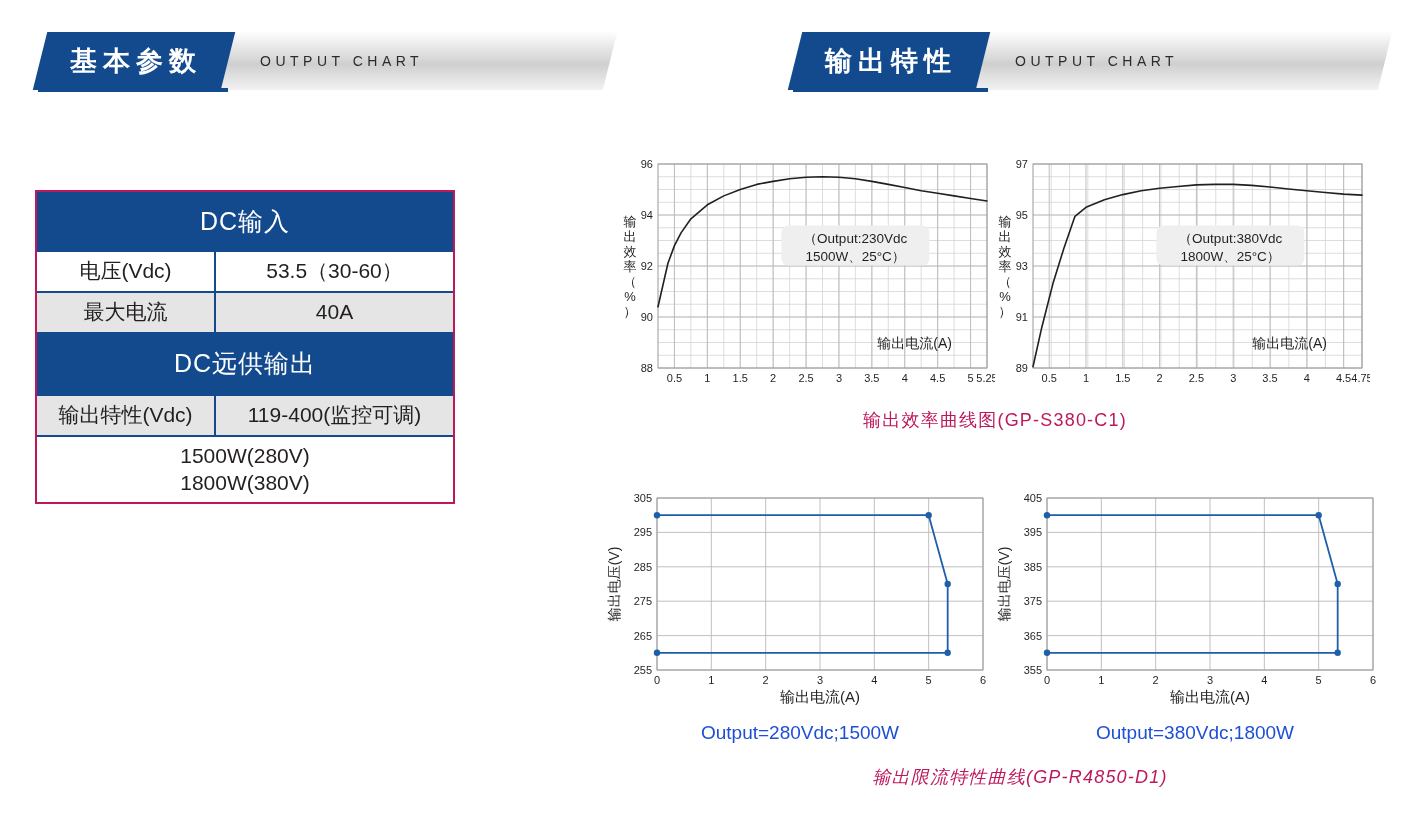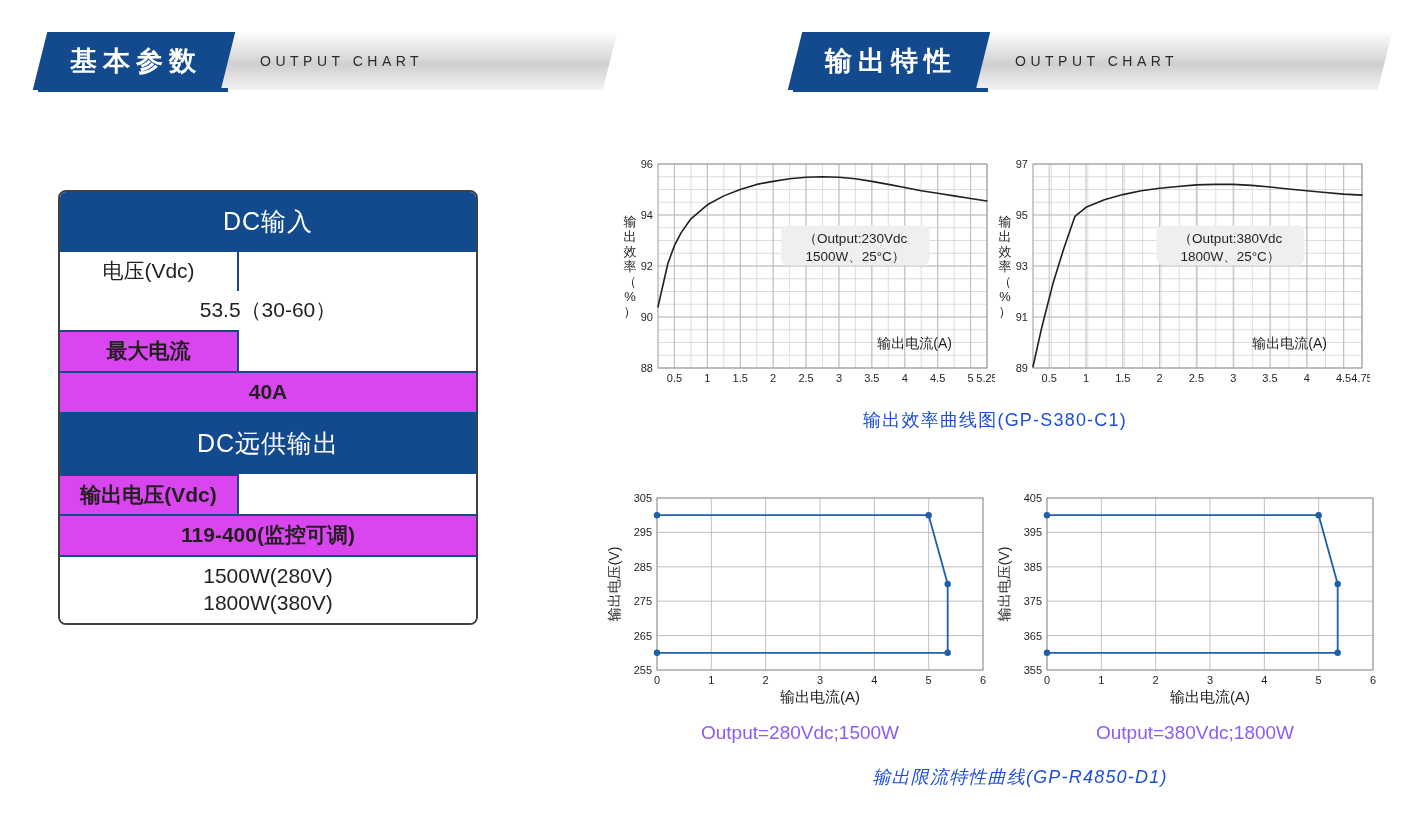--- a/index.html
+++ b/index.html
@@ -55,27 +55,26 @@
   .sh-underline {
     position: absolute;
     height: 4px;
     background: #124A8D;
     z-index: 3;
   }
 
   
   .spec-table {
     position: absolute;
-    border: 2px solid #404040;
-    border-radius: 8px;
+    border: 2px solid #be185d;
+    border-radius: 0;
     overflow: hidden;
     box-sizing: border-box;
-    margin-left: 23px;
-  }
-  .spec-row { display: flex; flex-direction: column; }
+  }
+  .spec-row { display: flex; }
   .spec-group-head {
     background: #124A8D;
     color: #ffffff;
     font-size: 25px;
     text-align: center;
     padding: 13px 0 14px;
     letter-spacing: 1px;
   }
   .spec-cell {
     font-size: 21px;
@@ -83,39 +82,39 @@
     align-items: center;
     justify-content: center;
     text-align: center;
     box-sizing: border-box;
     padding: 6px 8px;
     line-height: 1.28;
   }
   .spec-cell.label { width: 179px; border-right: 2px solid #124A8D; }
   .spec-cell.value { flex: 1; }
   .row-white .spec-cell { background: #ffffff; }
-  .row-tint  .spec-cell { background: #d946ef; font-weight: bold; }
+  .row-tint  .spec-cell { background: #e5e5e5; }
   .spec-row + .spec-row .spec-cell { border-top: 2px solid #124A8D; }
   .spec-row.after-head .spec-cell { border-top: none; }
 
   
   .chart-box { position: absolute; }
   .chart-caption {
     position: absolute;
     text-align: center;
     font-size: 18px;
     letter-spacing: 1.2px;
-    color: #1d4ed8;
+    color: #be185d;
     white-space: nowrap;
   }
   .chart-sub {
     position: absolute;
     text-align: center;
     font-size: 19px;
-    color: #8b5cf6;
+    color: #1d4ed8;
     white-space: nowrap;
   }
   svg text { font-family: "Liberation Sans", "DejaVu Sans", sans-serif; fill: #231f20; }
 </style>
 </head>
 <body>
 
 <div class="section-header" style="left:40px; top:32px;">
   <div class="sh-blue">
     <span>基本参数</span>
@@ -147,21 +146,21 @@
   <div class="spec-row row-tint">
     <div class="spec-cell label">最大电流</div>
     <div class="spec-cell value">40A</div>
   </div>
 
   <div class="spec-group-head" style="border-top:2px solid #124A8D;">DC远供输出</div>
 
   <div class="spec-row after-head row-white">
   </div>
   <div class="spec-row row-tint">
-    <div class="spec-cell label">输出电压(Vdc)</div>
+    <div class="spec-cell label">输出特性(Vdc)</div>
     <div class="spec-cell value">119-400(监控可调)</div>
   </div>
   <div class="spec-row row-white">
     <div class="spec-cell value" style="white-space:pre-line;">1500W(280V)
 1800W(380V)</div>
   </div>
 </div>
 
 <div class="chart-box" style="left:620px; top:148px; width:375px; height:250px;">
   <svg id="svg-chart-0" width="375" height="250" viewBox="0 0 375 250">

